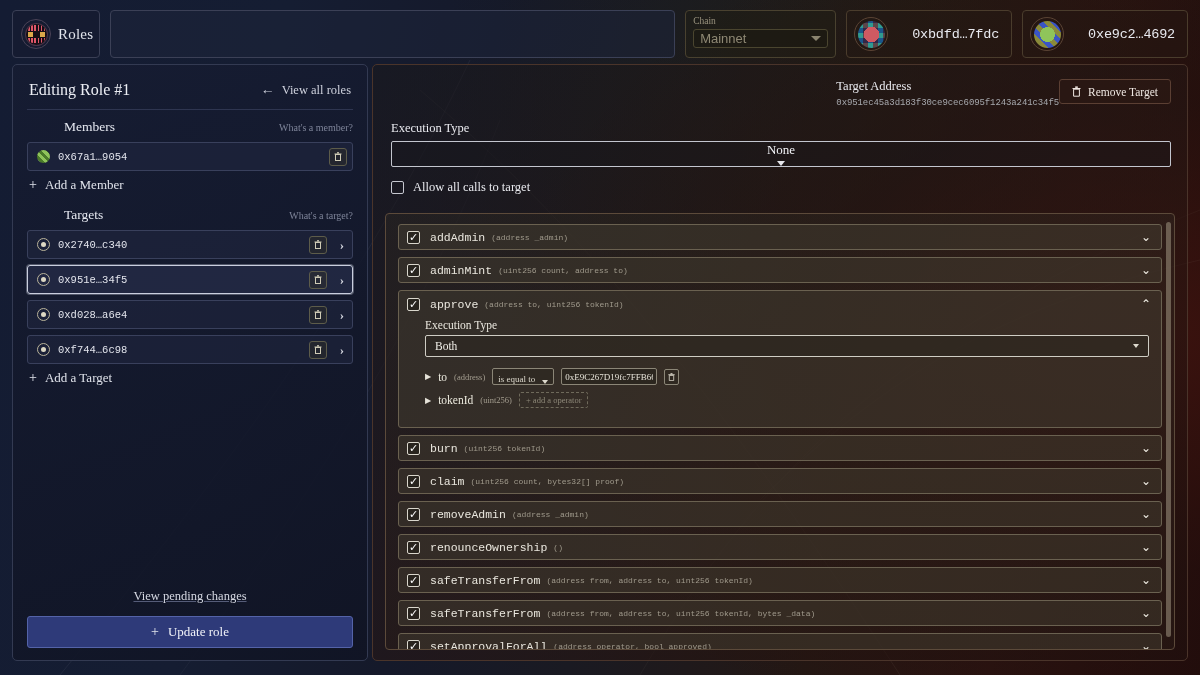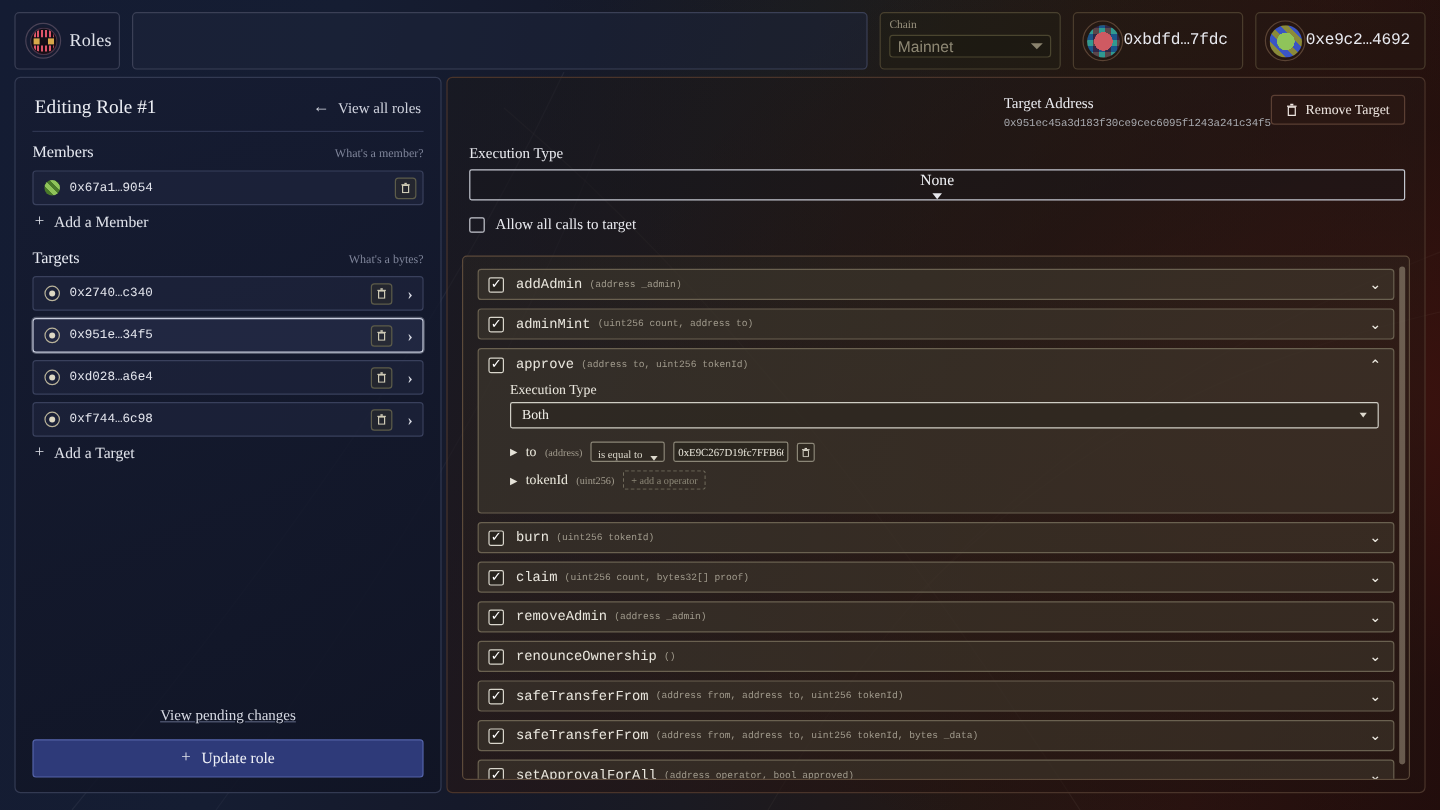--- a/index.html
+++ b/index.html
@@ -72,21 +72,21 @@
   .chain-select {
     margin-top: 2px; height: 19px; border: 1px solid #4a4staff; border: 1px solid #4a452f;
     border-radius: 3px; background: rgba(26,24,16,0.5);
     display: flex; align-items: center; justify-content: space-between; padding: 0 6px;
   }
   .chain-select span { font-size: 13px; color: #8e8874; font-family:"Liberation Sans",sans-serif; }
   .caret-sm { width:0;height:0;border-left:5px solid transparent;border-right:5px solid transparent;border-top:5px solid #8a836e; }
 
   .acct {
     height: 48px; border: 1px solid #4a3c2c; border-radius: 4px;
-    display: flex; align-items: center; gap: 0; padding: 0 12px 0 7px;
+    display: flex; align-items: center; gap: 24px; padding: 0 12px 0 7px;
     background: rgba(36,26,20,0.35);
   }
   .acct-ring { width:34px;height:34px;border-radius:50%;border:1px solid #5a4334;
     display:flex;align-items:center;justify-content:center;flex:0 0 34px; }
   .blockie { width:27px;height:27px;border-radius:50%; }
   .blockie.a { background:
       radial-gradient(circle at 50% 50%, #cf5a62 0 40%, transparent 41%),
       repeating-linear-gradient(90deg,#6fc6c0 0 5px,#cf5a62 5px 10px),
       repeating-linear-gradient(0deg,#6fc6c0 0 5px,#3d6fb8 5px 10px);
     background-blend-mode: normal, multiply, normal; }
@@ -109,21 +109,21 @@
     background: linear-gradient(150deg, rgba(26,24,26,0.55) 0%, rgba(40,22,18,0.55) 60%, rgba(32,16,14,0.6) 100%);
     padding: 10px 12px;
   }
 
   .ltitle-row { display:flex; align-items:center; justify-content:space-between; padding: 4px 2px 0 2px; }
   .ltitle { font-size: 16px; color:#eceef4; }
   .view-all { display:flex; align-items:center; gap:7px; font-size:12.5px; color:#cfd2dd; cursor:pointer; }
   .arrow-left { font-size: 14px; color:#cfd2dd; }
   .hrule { height:1px; background:#2e3550; margin: 10px 0 9px 0; }
 
-  .sec-head { display:flex; align-items:baseline; justify-content:space-between; margin-bottom:7px; }
+  .sec-head { display:flex; align-items:baseline; justify-content:space-between; margin-bottom:7px;margin-left:37px; }
   .sec-title { font-size:13.5px; color:#e6e9f1; }
   .sec-link { font-size:10px; color:#7e8499; cursor:pointer; }
 
   .row-item {
     height:29px; border:1px solid #39405c; border-radius:3px;
     background: rgba(33,40,66,0.5);
     display:flex; align-items:center; padding: 0 5px 0 9px; gap:8px; margin-bottom:6px;
   }
   .row-item.selected { border:1px solid #c9cede; box-shadow: 0 0 0 1px rgba(201,206,222,.35); background: rgba(38,45,74,0.7); }
   .row-blockie { width:13px;height:13px;border-radius:50%;flex:0 0 13px;
@@ -294,21 +294,21 @@
       </span>
     </div>
 
     <div class="add-link">
       <span class="plus">+</span>
       <span>Add a Member</span>
     </div>
 
     <div class="sec-head">
       <span class="sec-title">Targets</span>
-      <span class="sec-link">What's a bytes?</span>
+      <span class="sec-link">What's a target?</span>
     </div>
 
     <div class="row-item">
       <span class="row-radio">
           <i></i>
         </span>
       <span class="row-addr">0x2740…c340</span>
       <span class="mini-btn">
         <svg class="ic" width="8" height="9" viewBox="0 0 8 9">
             <rect x="0.5" y="1.5" width="7" height="1" fill="#cfcbb6"></rect>

